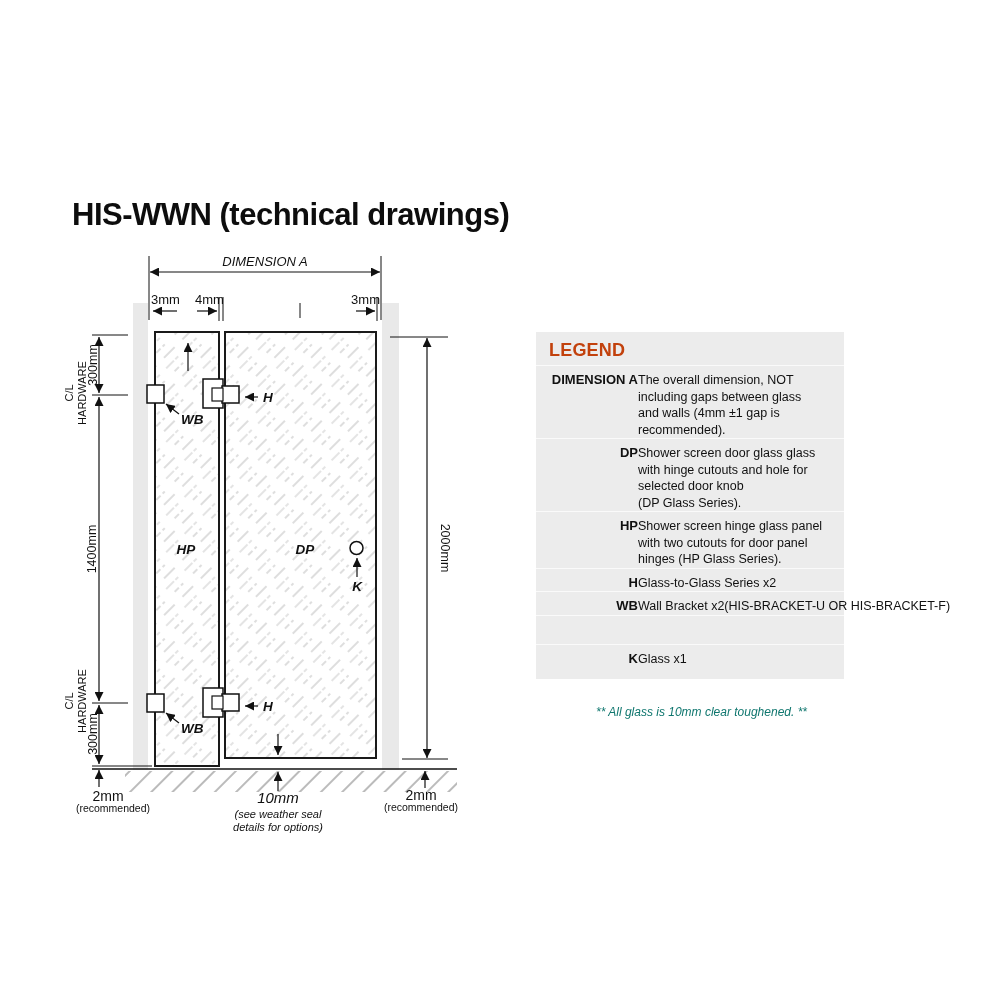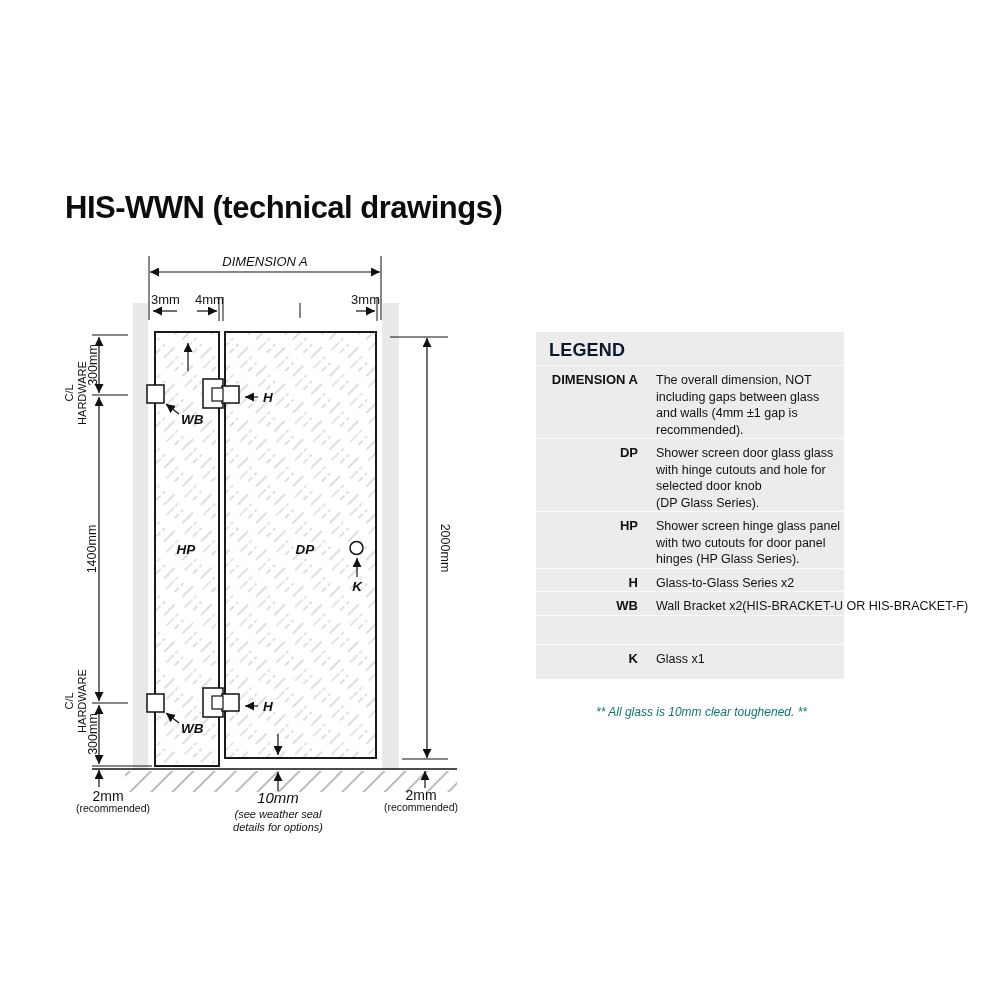--- a/index.html
+++ b/index.html
@@ -1,49 +1,49 @@
 <!DOCTYPE html>
 <html><head>
 <meta charset="utf-8">
 <style>
   html,body { margin:0; padding:0; background:#fff; }
   .canvas {
     position:relative; width:1000px; height:1000px; background:#ffffff;
     font-family:"Liberation Sans", sans-serif; color:#111; overflow:hidden;
   }
   .page-title {
-    position:absolute; left:61px; top:186px; margin:4px;
+    position:absolute; left:61px; top:186px; margin:11px;
     font-size:31px; font-weight:bold; letter-spacing:-0.5px; color:#0d0d0d;
     font-family:"Liberation Sans", sans-serif;
   }
   svg text { font-family:"Liberation Sans", sans-serif; fill:#111; }
   .f13 { font-size:13px; }
   .f12 { font-size:12.5px; }
   .f11 { font-size:11px; }
   .f10 { font-size:10.5px; }
   .f14 { font-size:14px; }
   .f15 { font-size:15px; }
   .it  { font-style:italic; }
   .bi  { font-style:italic; font-weight:bold; font-size:13.5px; }
 
   .legend {
     position:absolute; left:536px; top:332px; width:308px;
     background:#ececec;
   }
   .legend-title {
-    padding:8px 0 4px 13px; font-size:18px; font-weight:bold; color:#0f172a;
+    padding:8px 0 4px 13px; font-size:18px; font-weight:bold; color:#c2410c;
     letter-spacing:0.2px;
   }
   .lrow { display:flex; border-top:1px solid #fafafa; align-items:flex-start; }
   .lterm {
     width:102px; flex:0 0 102px; text-align:right;
     font-weight:bold; font-size:13px; padding-top:6px;
   }
   .ldesc {
-    margin-left:18px; font-size:12.5px; line-height:16.5px;
+    font-size:12.5px; line-height:16.5px;
     white-space:pre-line; padding-top:6px;
   }
   .nowrap { white-space:nowrap; }
   .r-tall1 { min-height:71px; }
   .r-tall2 { min-height:71px; }
   .r-tall3 { min-height:55px; }
   .r-short { min-height:22px; }
   .r-empty { min-height:28px; }
   .r-last  { min-height:28px; padding-bottom:6px; }
   .footnote {

